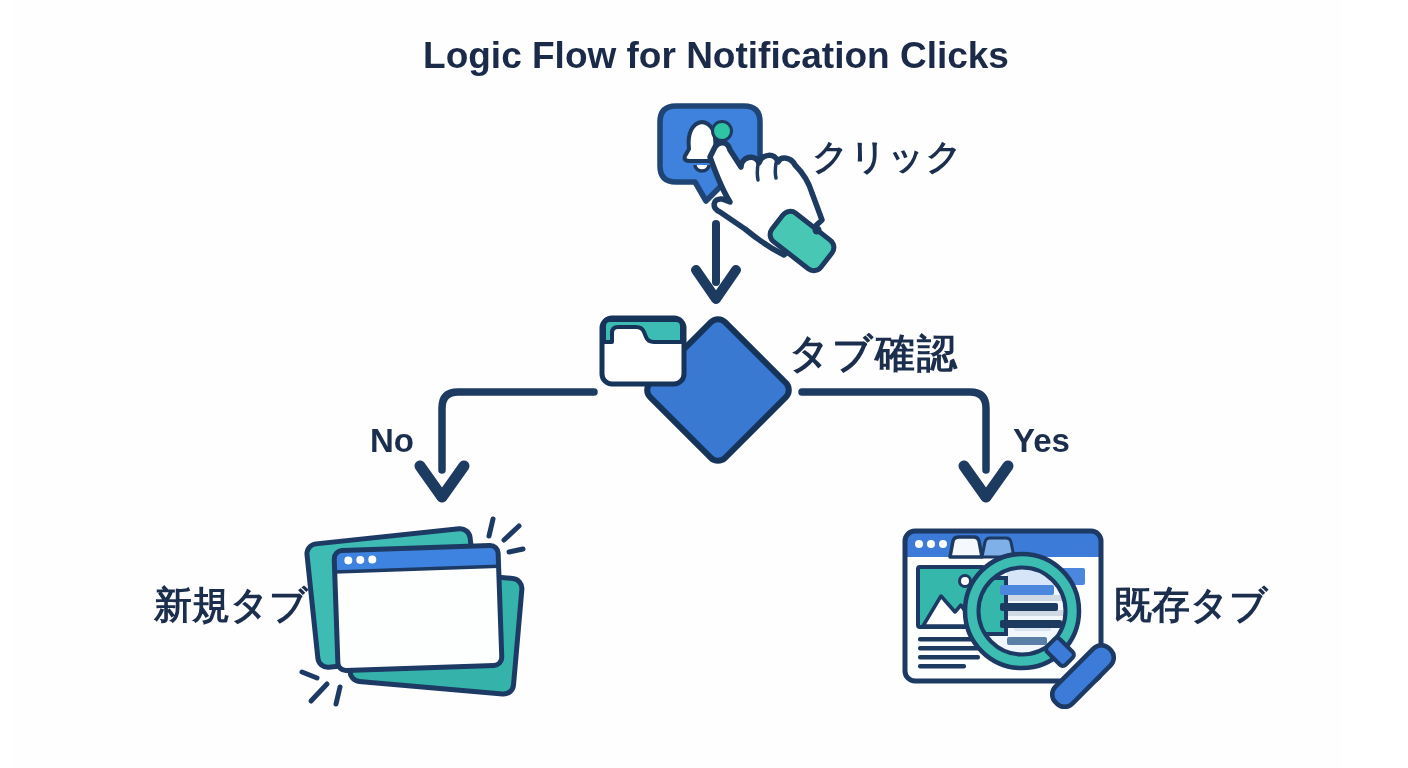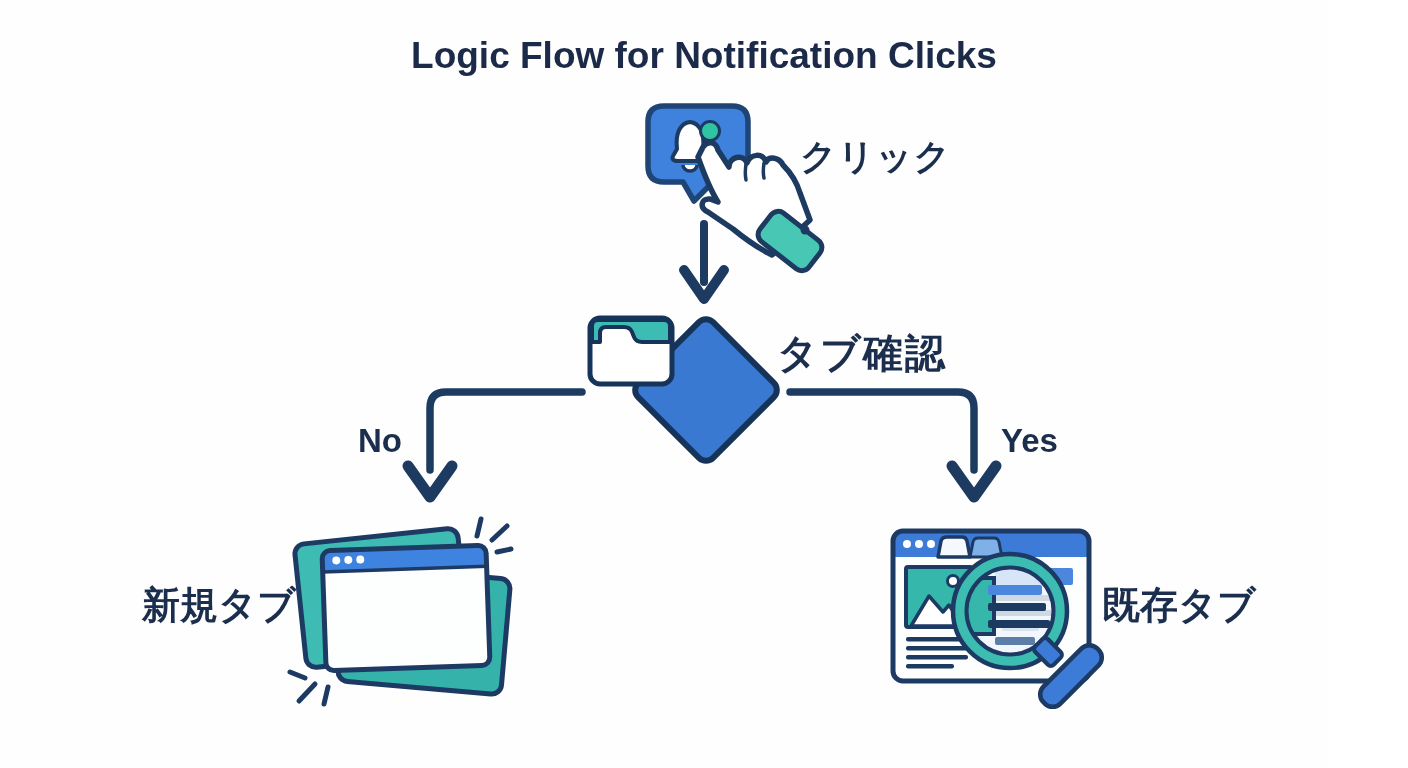--- a/index.html
+++ b/index.html
@@ -2,20 +2,21 @@
 <html><head>
 <meta charset="utf-8">
 <style>
   html,body{margin:0;padding:0;background:#ffffff;}
   .stage{
     position:relative;
     width:1329px;height:768px;
     background:#fefefe;
     overflow:hidden;
     font-family:"Liberation Sans","DejaVu Sans",sans-serif;
+    margin-left:12px;
   }
   svg{position:absolute;top:0;left:0;}
   .lbl{
     font-family:"Liberation Sans","DejaVu Sans",sans-serif;
     font-weight:bold;
     fill:#1b2e4d;
   }
   .title-text{
     font-family:"Liberation Sans","DejaVu Sans",sans-serif;
     font-weight:bold;

